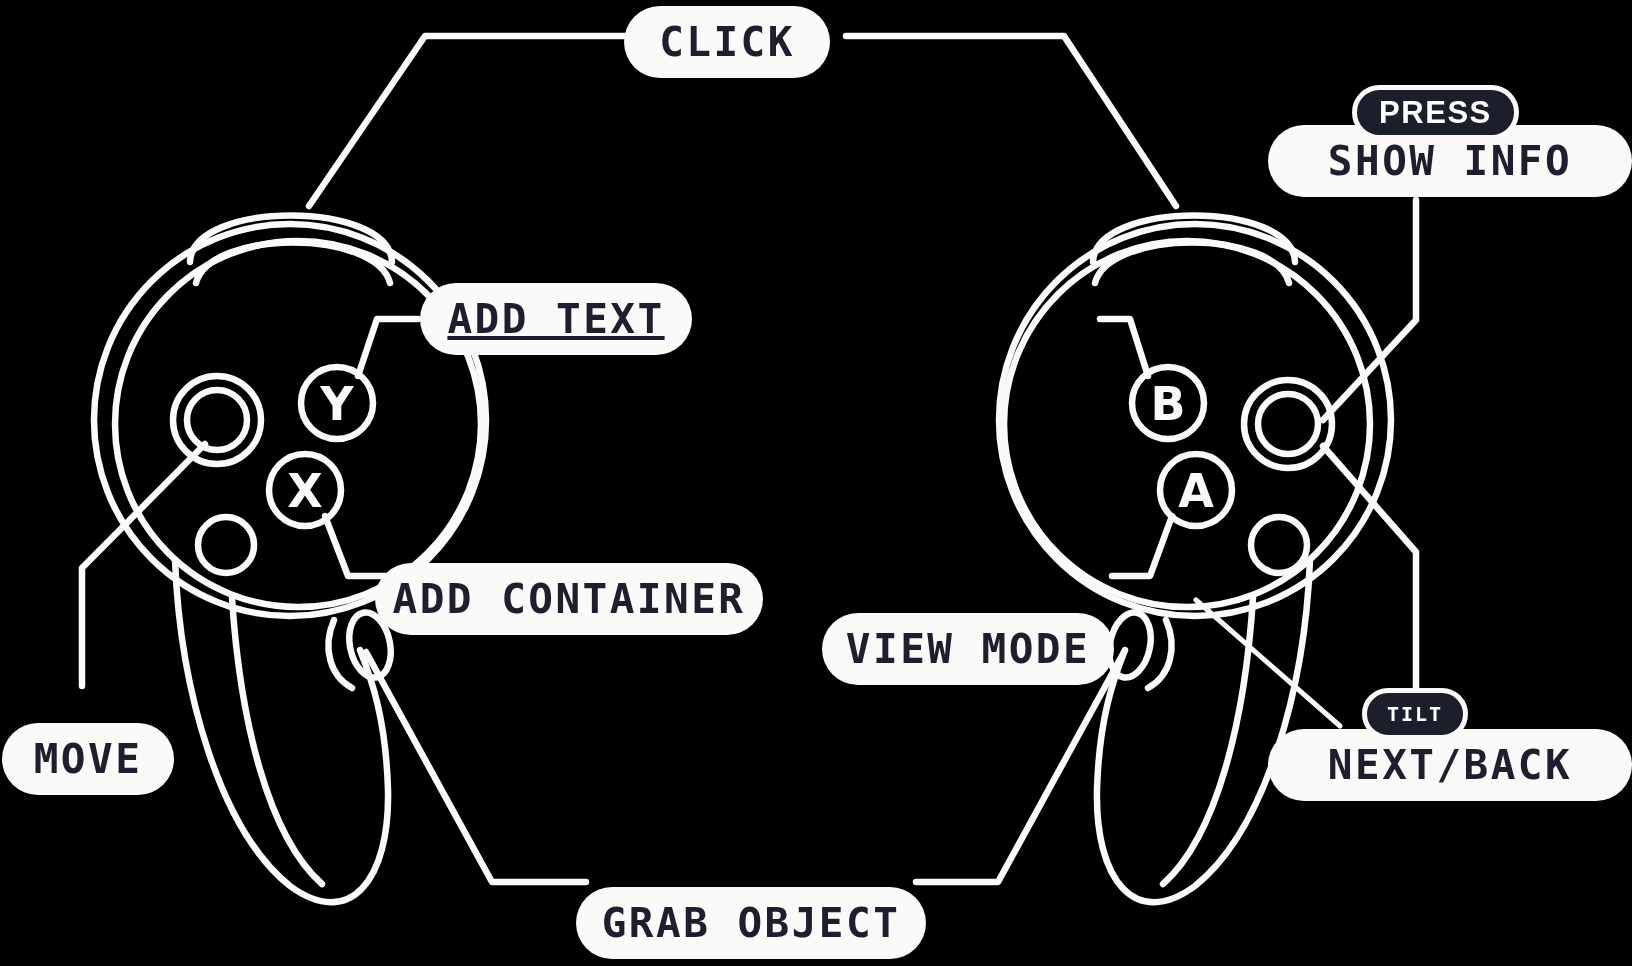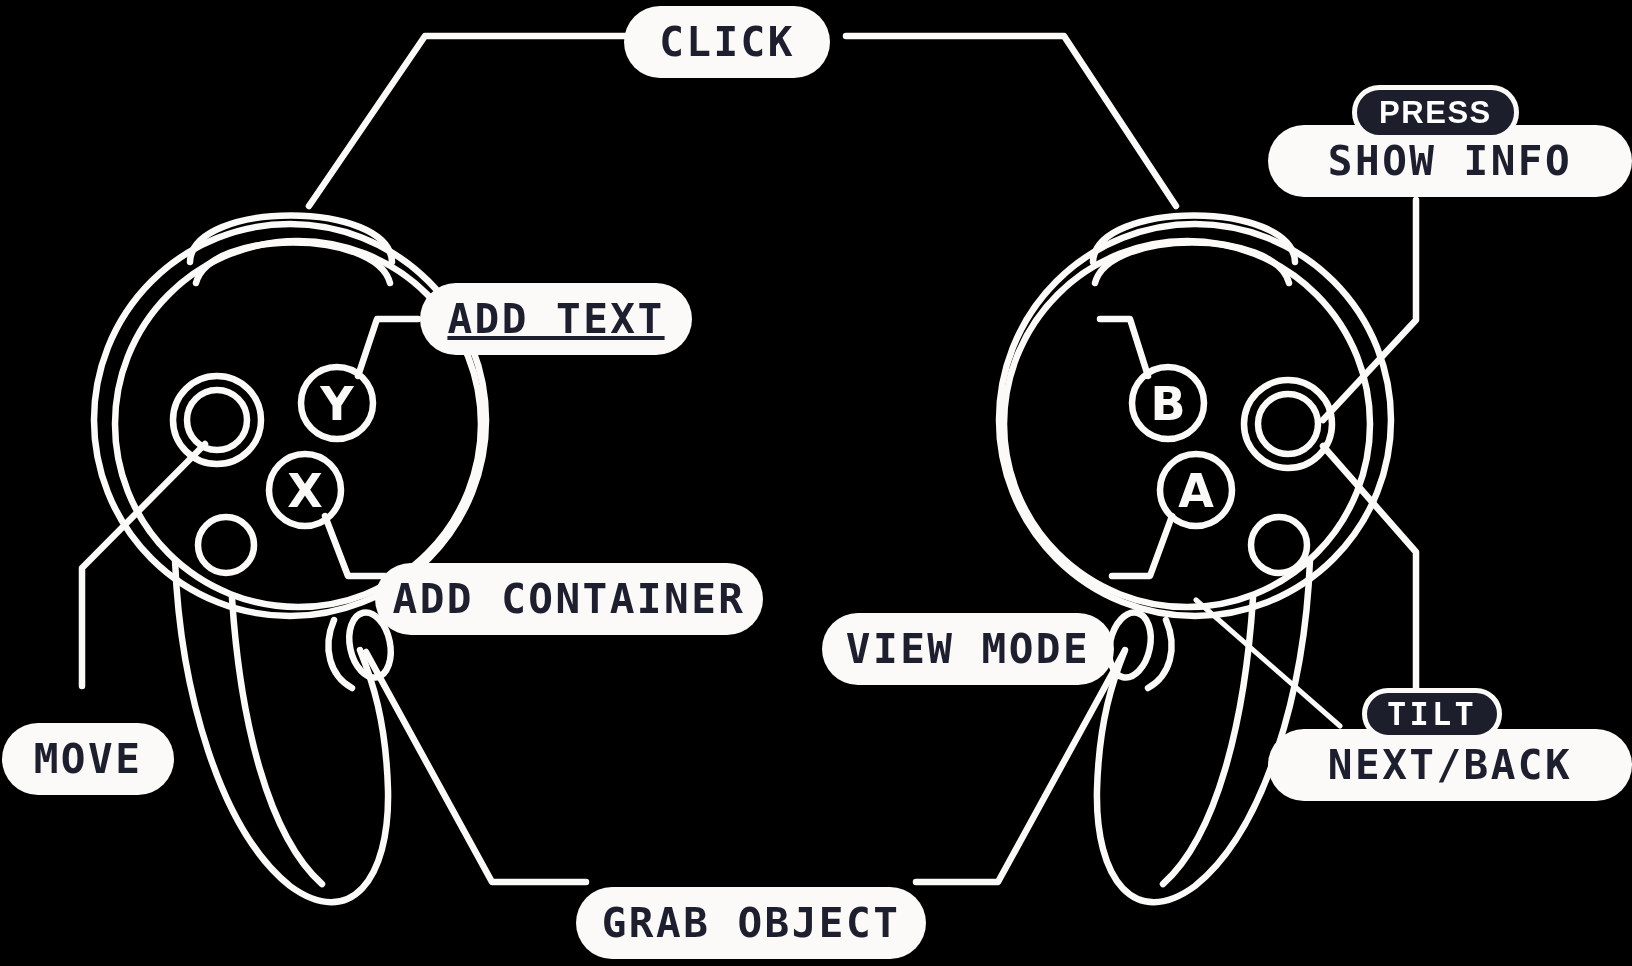--- a/index.html
+++ b/index.html
@@ -64,21 +64,21 @@
   }
   .badge-press {
     font-family: "Liberation Sans", sans-serif;
     font-size: 31px;
     letter-spacing: 0.05em;
     height: 55px;
     padding: 11px 22px;
   }
   .badge-tilt {
     font-family: "DejaVu Sans Mono", "Liberation Mono", monospace;
-    font-size: 32px;
+    font-size: 20px;
     letter-spacing: 0.10em;
     height: 52px;
     padding: 0 20px;
   }
 
   
   #pill-click       { left: 624px;  top: 6px;   width: 206px; }
   #pill-add-text    { left: 420px;  top: 283px; width: 272px; text-decoration: underline; }
   #pill-add-cont    { left: 375px;  top: 539px; width: 388px; margin-top: 24px; }
   #pill-move        { left: 2px;    top: 676px; width: 172px; margin-top: 47px; }

